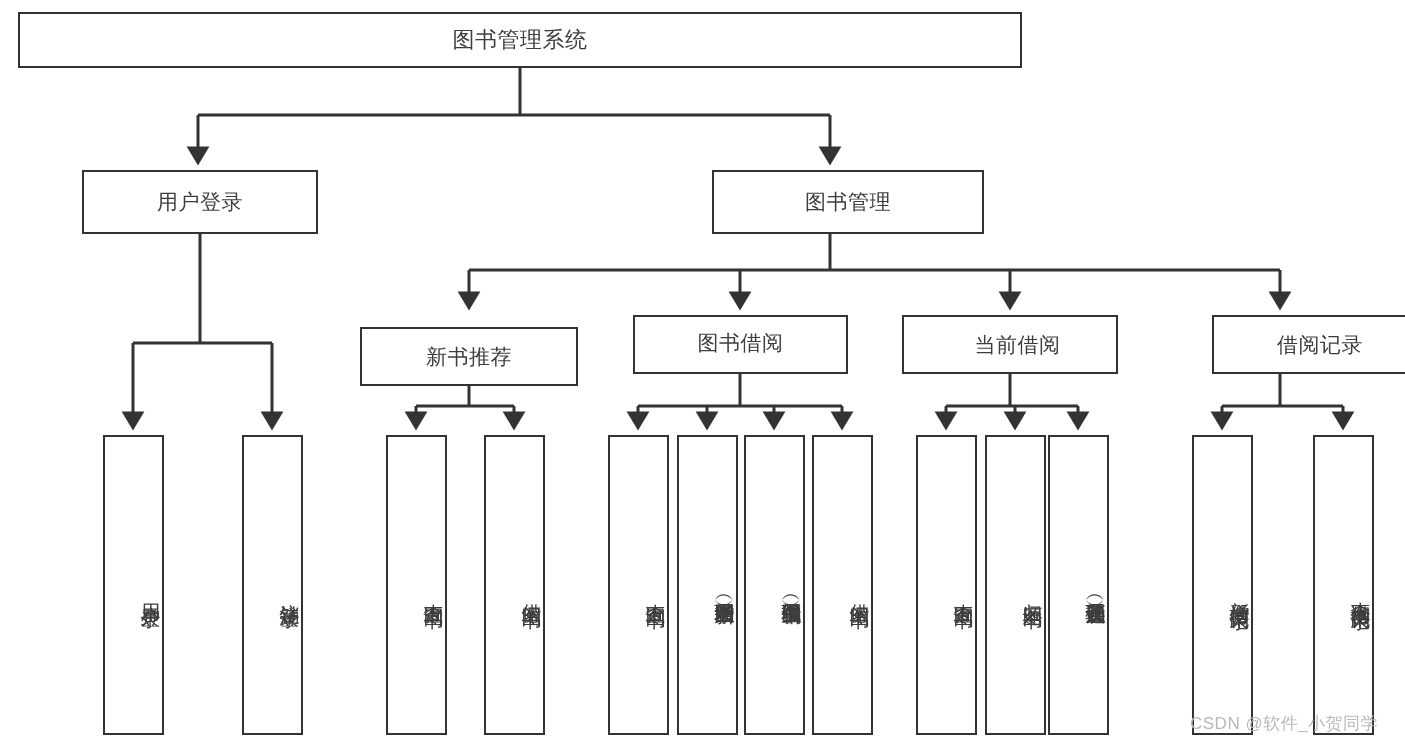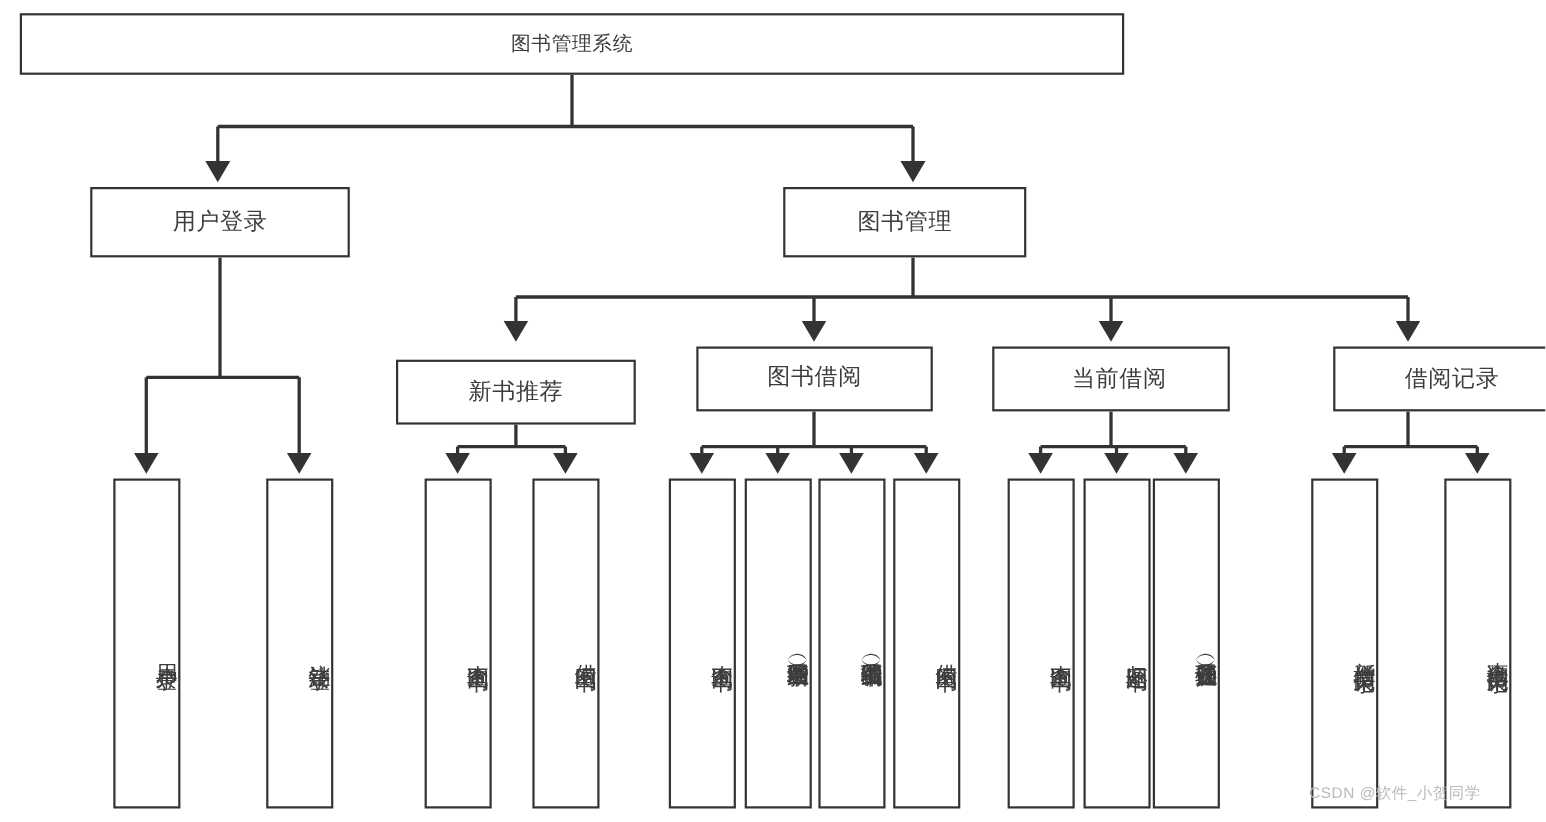--- a/index.html
+++ b/index.html
@@ -31,41 +31,41 @@
     background: #ffffff;
     display: flex;
     align-items: center;
     justify-content: center;
     color: #3d3d3d;
     font-size: 21px;
     letter-spacing: 0.5px;
     line-height: 1.1;
   }
   .node-box.level-root {
-    font-size: 18px;
+    font-size: 22px;
     text-align: center;
   }
   .node-box.level-leaf {
     writing-mode: vertical-rl;
     text-orientation: upright;
     align-items: flex-start;
     justify-content: center;
     padding-top: 14px;
     font-size: 20px;
     letter-spacing: 2px;
   }
   .node-box.level-leaf.tall-text {
     padding-top: 6px;
     letter-spacing: 0px;
   }
   .watermark {
     position: absolute;
     left: 1190px;
     top: 712px;
-    font-size: 14px;
+    font-size: 17px;
     color: #b9b9b9;
     white-space: nowrap;
     letter-spacing: 0.5px;
   }
 </style>
 </head>
 <body>
 
 <div id="canvas">
 
@@ -116,21 +116,21 @@
       <path d="M1222,406 L1343,406"></path>
       <path d="M1222,406 L1222,421" marker-end="url(#arrow)"></path>
       <path d="M1343,406 L1343,421" marker-end="url(#arrow)"></path>
     </g>
   </svg>
 
   <div class="node-box level-root" style="left:18px; top:12px; width:1004px; height:56px;">图书管理系统</div>
 
   <div class="node-box level-2" style="left:82px; top:170px; width:236px; height:64px;">用户登录</div>
 
-  <div class="node-box level-2" style="left:712px; top:170px; width:221px; height:64px;">图书管理</div>
+  <div class="node-box level-2" style="left:712px; top:170px; width:272px; height:64px;">图书管理</div>
 
   <div class="node-box level-3" style="left:360px; top:315px; width:218px; height:59px;margin-top:12px;">新书推荐</div>
 
   <div class="node-box level-3" style="left:633px; top:315px; width:215px; height:59px;font-family:Liberation Mono, monospace;">图书借阅</div>
 
   <div class="node-box level-3" style="left:902px; top:315px; width:216px; height:59px;padding-left:15px;">当前借阅</div>
 
   <div class="node-box level-3" style="left:1172px; top:315px; width:216px; height:59px;margin-left:40px;">借阅记录</div>
 
   <div class="node-box level-leaf" style="left:103px; top:435px; width:61px; height:300px;">用户登录</div>

